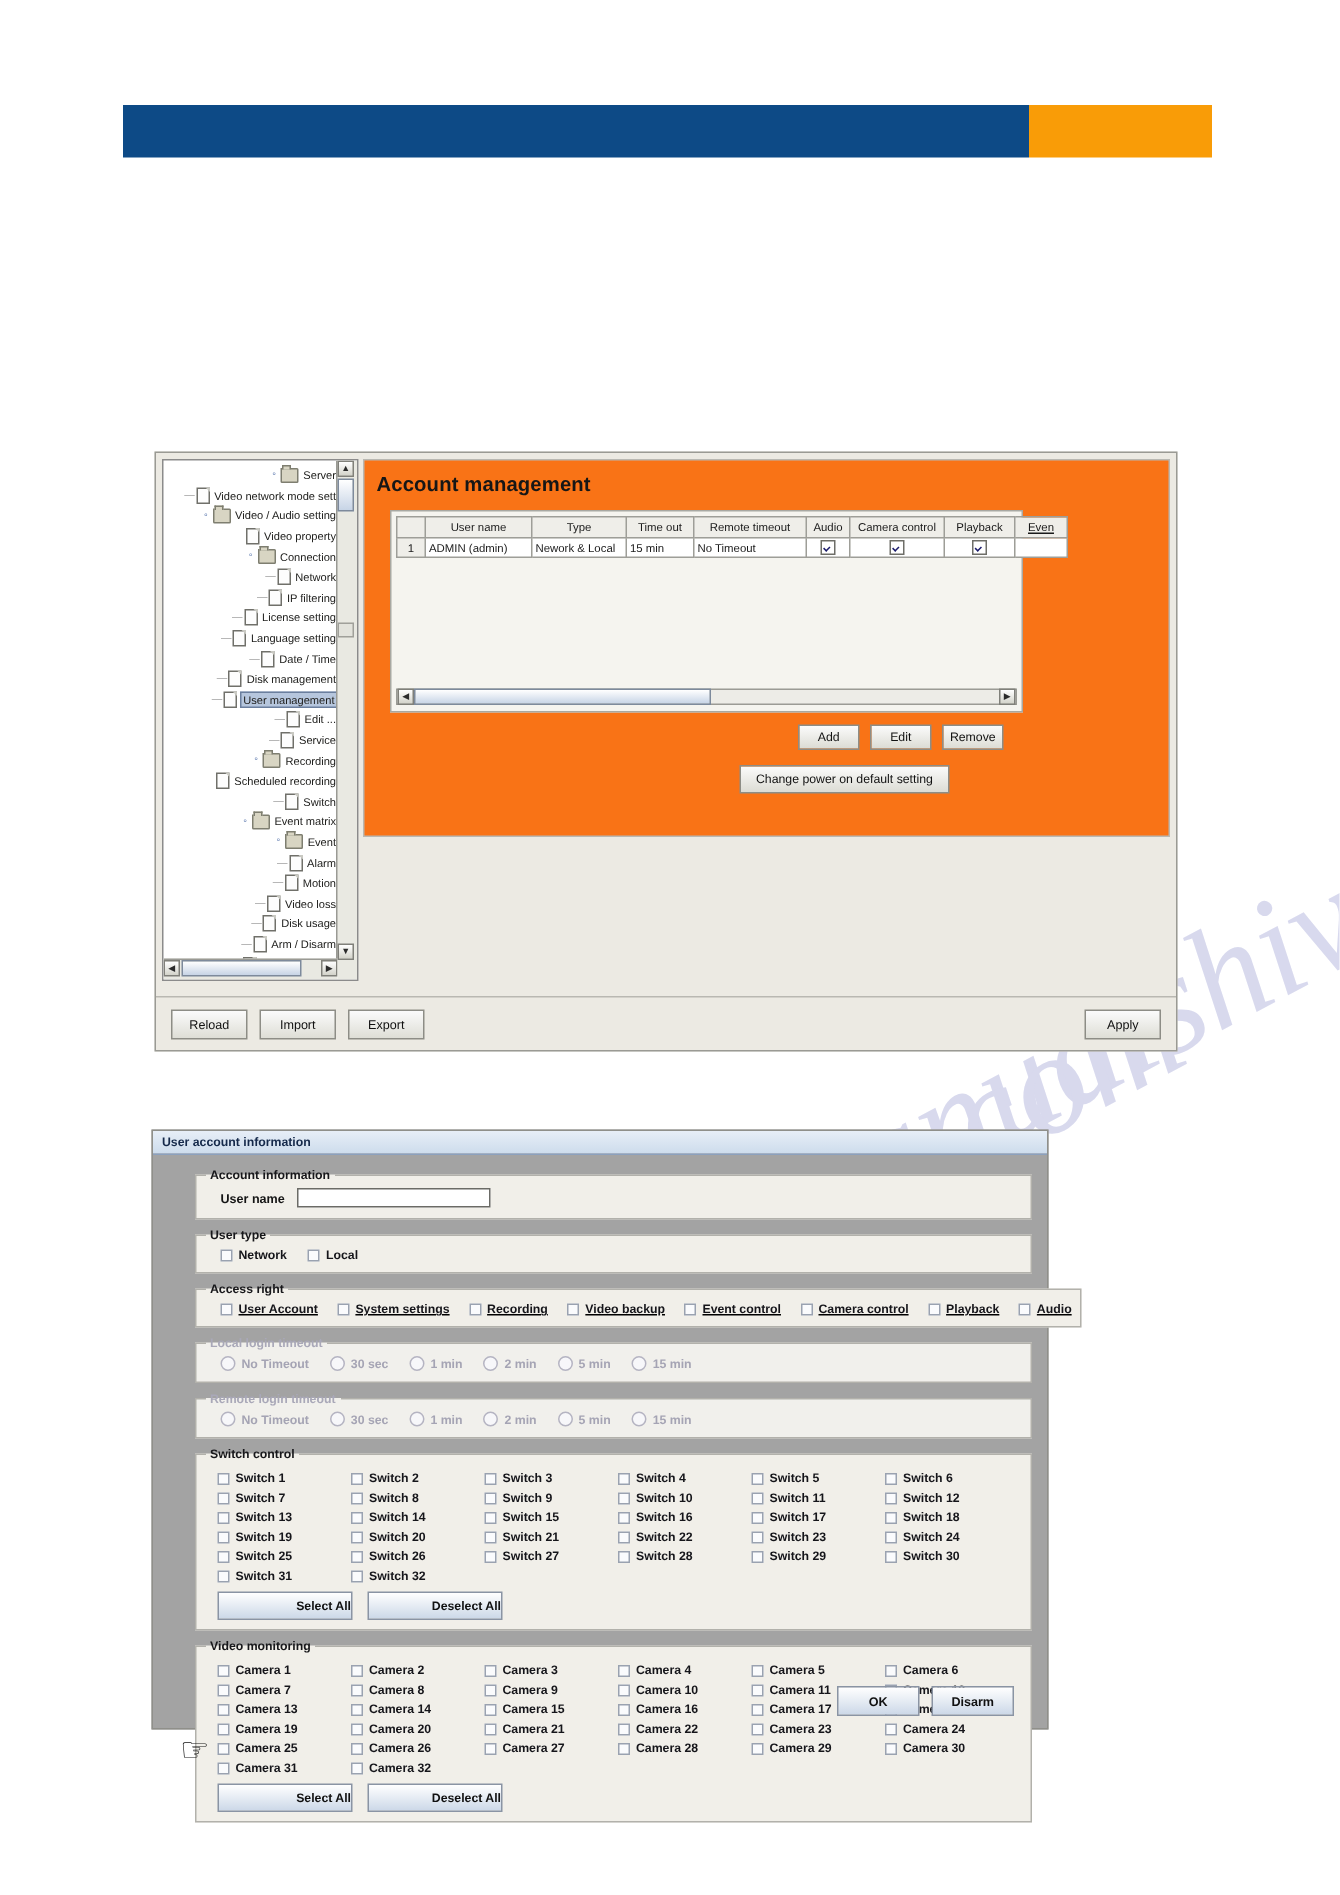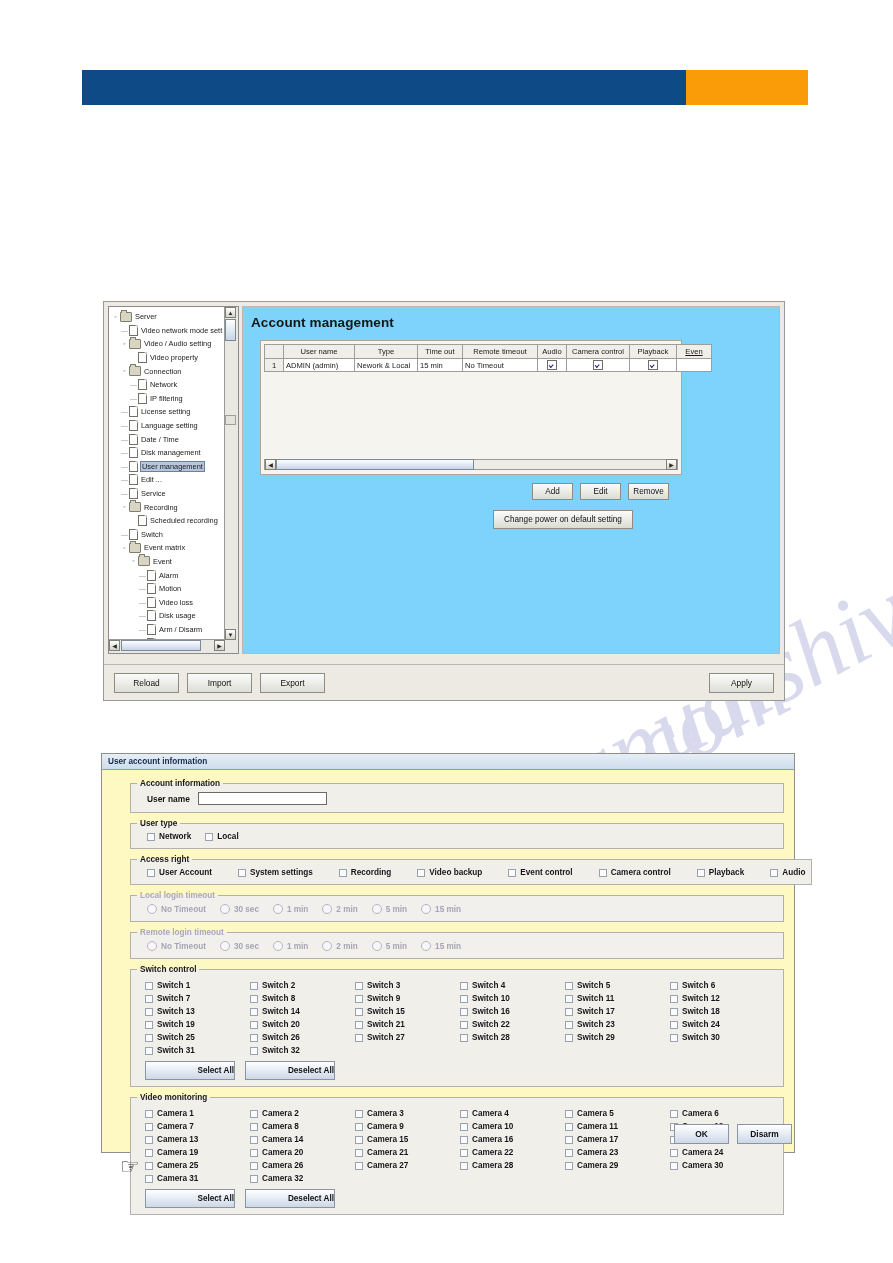--- a/index.html
+++ b/index.html
@@ -25,21 +25,21 @@
 
   
   .panel1{position:absolute;left:103px;top:301px;width:682px;height:400px;
           background:#eceae3;border:1px solid #9a9a94;box-sizing:border-box;}
   .p1-body{position:absolute;left:0;top:0;right:0;bottom:36px;display:flex;}
 
   
   .treepane{width:131px;margin:4px 0 0 4px;background:#ffffff;border:1px solid #8b8b8b;
             position:relative;box-sizing:border-box;height:348px;overflow:hidden;}
   .treeinner{position:absolute;left:0;top:0;right:13px;bottom:13px;overflow:hidden;padding:3px 0 0 2px;}
-  .tnode{display:flex;align-items:center;height:13.6px;font-size:7.4px;color:#20201e;white-space:nowrap;}
+  .tnode{display:flex;align-items:center;height:13.6px;font-size:7.4px;color:#20201e;white-space:nowrap;justify-content:flex-end;}
   .tnode .ind{display:inline-block;}
   .twist{width:9px;display:inline-block;text-align:center;font-size:7px;color:#4f6ea8;line-height:10px;}
   .dash{width:9px;display:inline-block;text-align:center;color:#9a9a9a;font-size:7px;}
   .ico-folder{width:10px;height:8px;margin-right:2px;background:#d8d5c3;border:1px solid #7e7e70;
               border-radius:0 1px 1px 1px;position:relative;flex:0 0 auto;}
   .ico-folder:after{content:"";position:absolute;left:0;top:-3px;width:4px;height:2px;background:#d8d5c3;border:1px solid #7e7e70;border-bottom:none;}
   .ico-doc{width:7px;height:9px;margin-right:2px;background:#fdfdfd;border:1px solid #70706a;flex:0 0 auto;position:relative;}
   .ico-doc:after{content:"";position:absolute;right:-1px;top:-1px;border-left:3px solid transparent;border-top:3px solid #c9c9c2;}
   .tlabel{padding:0 1px;}
   .tnode.sel .tlabel{background:#b6c6dd;border:1px solid #6b7f9e;padding:0 1px;}
@@ -47,21 +47,21 @@
   
   .sb-v{position:absolute;right:0;top:0;bottom:13px;width:13px;background:#e9e9e2;border-left:1px solid #9a9a94;}
   .sb-h{position:absolute;left:0;right:13px;bottom:0;height:13px;background:#e9e9e2;border-top:1px solid #9a9a94;}
   .sb-arrow{width:11px;height:11px;background:linear-gradient(#ffffff,#d3d3ca);border:1px solid #80807a;
             box-sizing:border-box;position:absolute;display:flex;align-items:center;justify-content:center;
             font-size:6px;color:#2b2b2b;line-height:1;}
   .sb-thumb{background:linear-gradient(#ffffff,#c7d4e6);border:1px solid #7d8a9c;box-sizing:border-box;position:absolute;}
   .sb-corner{position:absolute;right:0;bottom:0;width:13px;height:13px;background:#e9e9e2;}
 
   
-  .content{flex:1;margin:4px 4px 0 3px;background:#7dd3fc;border:1px solid #b9b8b2;position:relative;box-sizing:border-box;height:348px;}
+  .content{flex:1;margin:4px 4px 0 3px;background:#f97316;border:1px solid #b9b8b2;position:relative;box-sizing:border-box;height:252px;}
   .p1-title{font-size:13.5px;font-weight:bold;color:#161616;padding:8px 0 0 8px;letter-spacing:.1px;}
   .tablebox{position:absolute;left:17px;top:33px;width:422px;height:135px;background:#f5f4ef;border:1px solid #a8a8a2;box-sizing:border-box;}
   table.acc{border-collapse:collapse;table-layout:fixed;width:438px;font-size:7.6px;color:#1a1a1a;
             position:absolute;left:3px;top:3px;}
   table.acc th{background:#efeee9;border:1px solid #9e9e98;font-weight:normal;height:13px;padding:0 2px;}
   table.acc td{background:#ffffff;border:1px solid #9e9e98;height:12px;padding:0 2px;white-space:nowrap;}
   table.acc td.num{background:#efeee9;text-align:center;width:14px;}
   td.ck{text-align:center;}
   .ckmark{display:inline-block;width:8px;height:8px;background:#fff;border:1px solid #6e6e68;
           position:relative;vertical-align:-1px;}
@@ -71,25 +71,25 @@
   .btnrow{position:absolute;left:289px;top:176px;display:flex;gap:7px;}
   .btn{font-size:8.2px;color:#111;background:linear-gradient(#fbfbfb,#dcdcd4);
        border:1px solid #8d8d86;padding:3px 0;min-width:41px;text-align:center;box-sizing:border-box;}
   .btn-power{position:absolute;left:250px;top:203px;font-size:8.2px;padding:4px 10px;}
 
   .p1-bottom{position:absolute;left:0;right:0;bottom:0;height:36px;border-top:1px solid #b9b8b2;
              background:#eceae3;display:flex;align-items:center;padding:0 10px;box-sizing:border-box;}
   .p1-bottom .left{display:flex;gap:8px;}
   .p1-bottom .right{margin-left:auto;}
   .btn-b{font-size:8.4px;color:#111;background:linear-gradient(#fbfbfb,#dedeD6);
-         border:1px solid #8d8d86;padding:4px 0;width:65px;text-align:center;box-sizing:border-box;}
+         border:1px solid #8d8d86;padding:4px 0;width:51px;text-align:center;box-sizing:border-box;}
 
   
-  .panel2{position:absolute;left:101px;top:753px;width:694px;height:400px;
-          background:#fef9c3;border:1px solid #8f8f8a;box-sizing:border-box;}
+  .panel2{position:absolute;left:101px;top:753px;width:598px;height:400px;
+          background:#a3a3a3;border:1px solid #8f8f8a;box-sizing:border-box;}
   .p2-title{height:15px;background:linear-gradient(#e7eef7,#cddcec);border-bottom:1px solid #8ba0bd;
             display:flex;align-items:center;padding-left:6px;}
   .p2-title span{font-size:8.2px;font-weight:bold;color:#15294a;}
   .p2-inner{padding:9px 10px 8px 10px;margin-left:18px;}
 
   fieldset.grp{border:1px solid #b2b1ab;margin:0 0 6px 0;padding:3px 6px 5px 6px;background:#f1efe9;}
   fieldset.grp>legend{font-size:8.2px;font-weight:bold;color:#17171a;padding:0 3px;}
   fieldset.grp.dim{background:#f1f0ec;}
   fieldset.grp.dim>legend{color:#a9a8b8;}
 
@@ -99,21 +99,21 @@
 
   .cb{display:inline-flex;align-items:center;gap:4px;font-size:8.2px;font-weight:bold;color:#15151a;white-space:nowrap;}
   .cbbox{width:8px;height:8px;background:#fafbfd;border:1px solid #9aa2b0;box-sizing:border-box;display:inline-block;flex:0 0 auto;}
   .rb{display:inline-flex;align-items:center;gap:4px;font-size:8.2px;font-weight:bold;color:#a5a4b4;white-space:nowrap;}
   .rbdot{width:8px;height:8px;border:1px solid #b5b4c2;border-radius:50%;background:#f7f7fa;display:inline-block;flex:0 0 auto;}
   .gridbox{display:grid;grid-template-columns:repeat(6,1fr);row-gap:4px;padding:4px 2px 2px 8px;}
   .selbtns{display:flex;gap:10px;padding:4px 0 1px 8px;}
   .btn-sel{font-size:8.2px;font-weight:bold;color:#111;background:linear-gradient(#ffffff,#ccd8e8);
            border:1px solid #8a94a4;width:90px;text-align:right;padding:4px 0;box-sizing:border-box;}
 
-  .p2-foot{position:absolute;right:2px;bottom:8px;display:flex;gap:8px;margin-left:45px;}
+  .p2-foot{position:absolute;right:22px;bottom:8px;display:flex;gap:8px;margin-left:45px;}
   .btn-ok{font-size:8.4px;font-weight:bold;color:#111;background:linear-gradient(#ffffff,#ccd8e8);
           border:1px solid #8a94a4;width:55px;text-align:center;padding:4px 0;box-sizing:border-box;}
 
   .hand{position:absolute;left:120px;top:1156px;font-size:22px;color:#111;line-height:1;}
 </style>
 </head>
 <body>
 
 <div class="page">
 
@@ -380,21 +380,21 @@
             </label>
             <label class="cb">
               <span class="cbbox"></span>
               <span>Local</span>
             </label>
           </div>
       </fieldset>
 
       <fieldset class="grp">
         <legend>Access right</legend>
-        <div class="rowline" id="access-right-host" style="padding:1px 0 2px 10px;gap:26px;">
+        <div class="rowline" id="access-right-host" style="padding:1px 0 2px 10px;gap:13px;text-decoration:underline;">
             <label class="cb">
               <span class="cbbox"></span>
               <span>User Account</span>
             </label>
             <label class="cb">
               <span class="cbbox"></span>
               <span>System settings</span>
             </label>
             <label class="cb">
               <span class="cbbox"></span>

